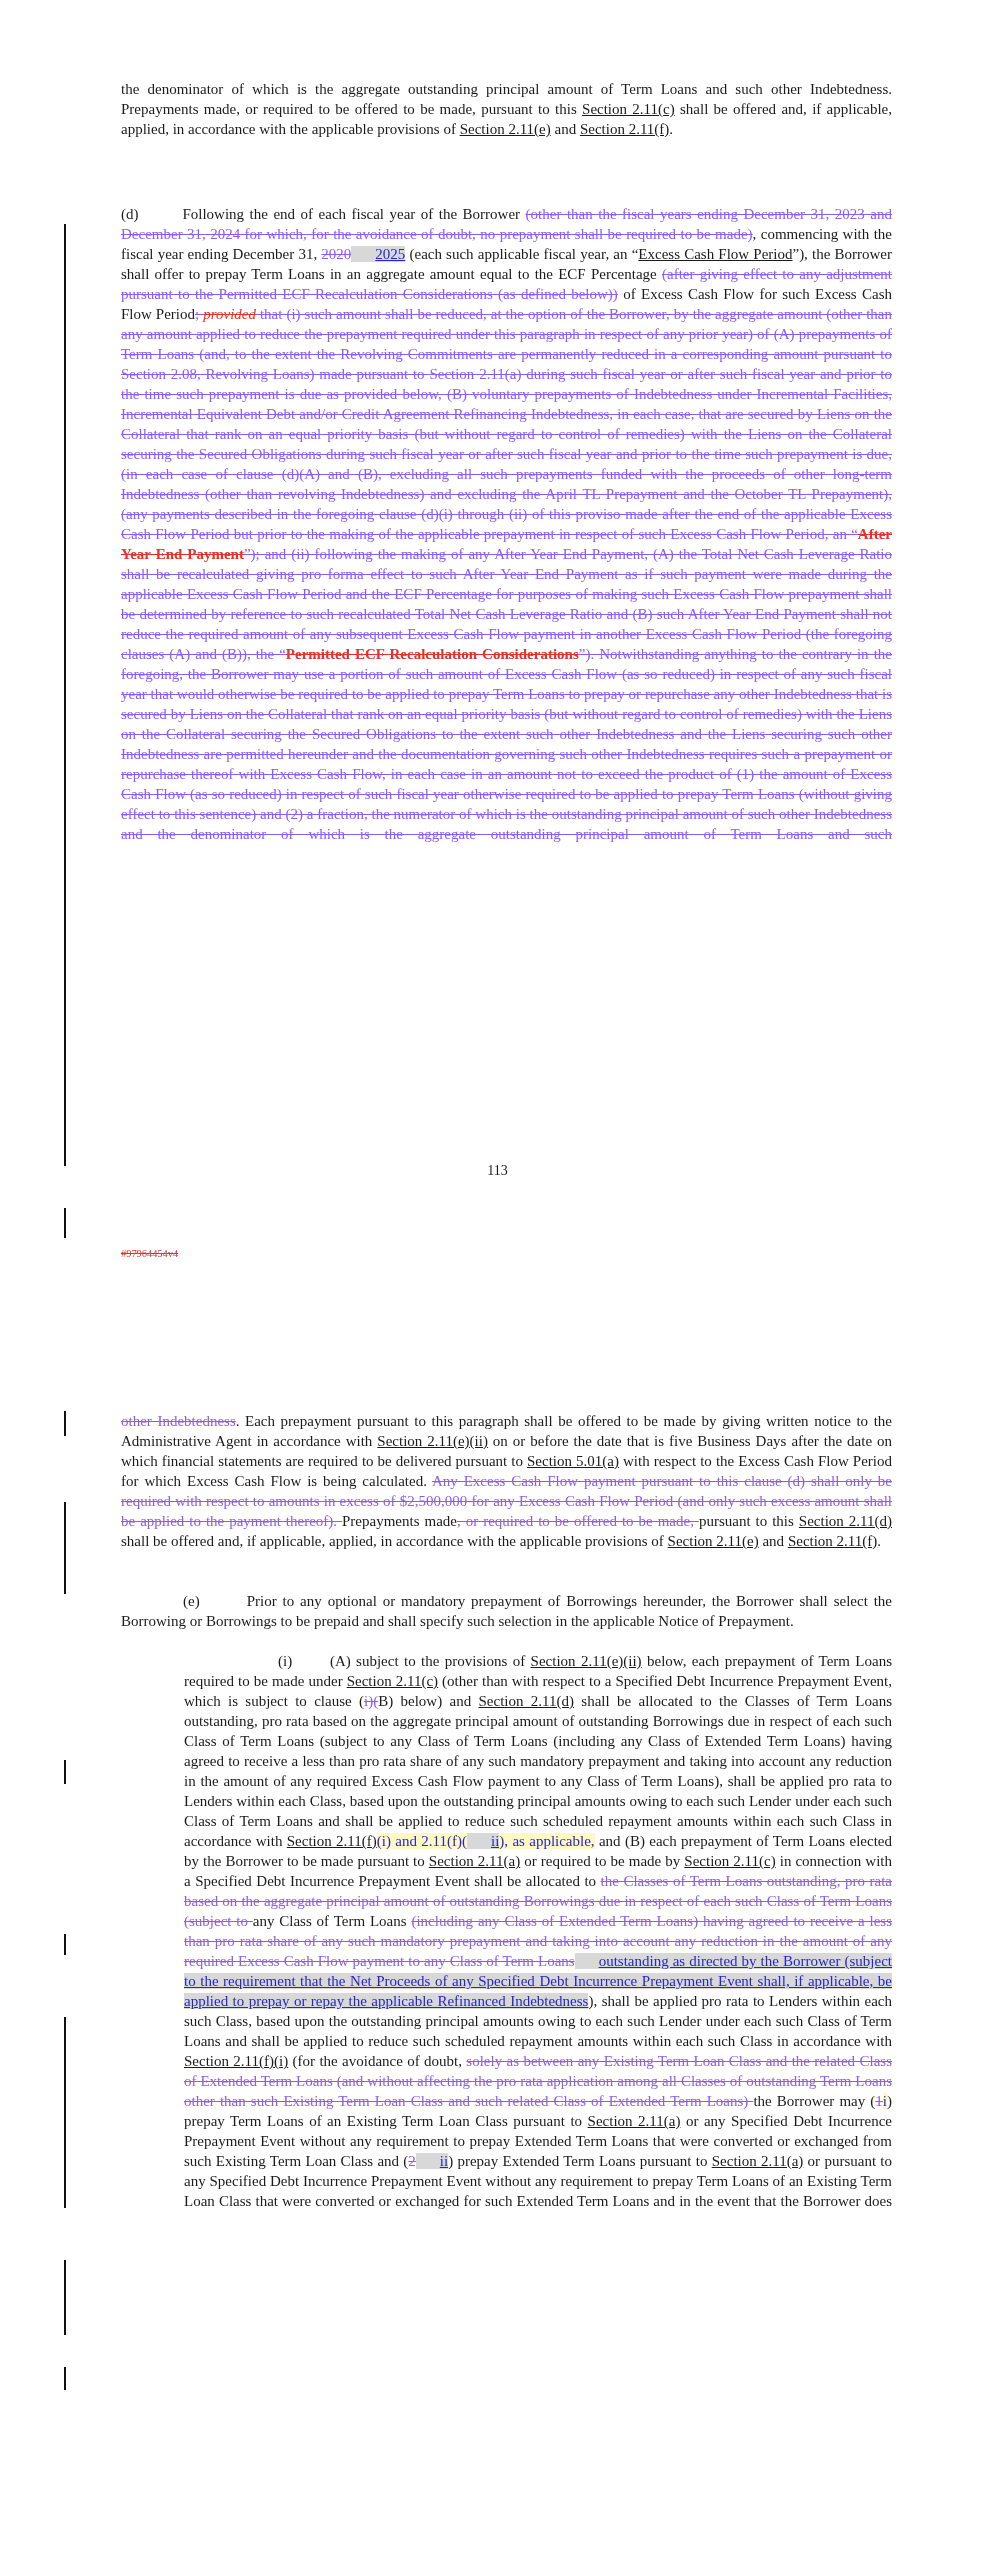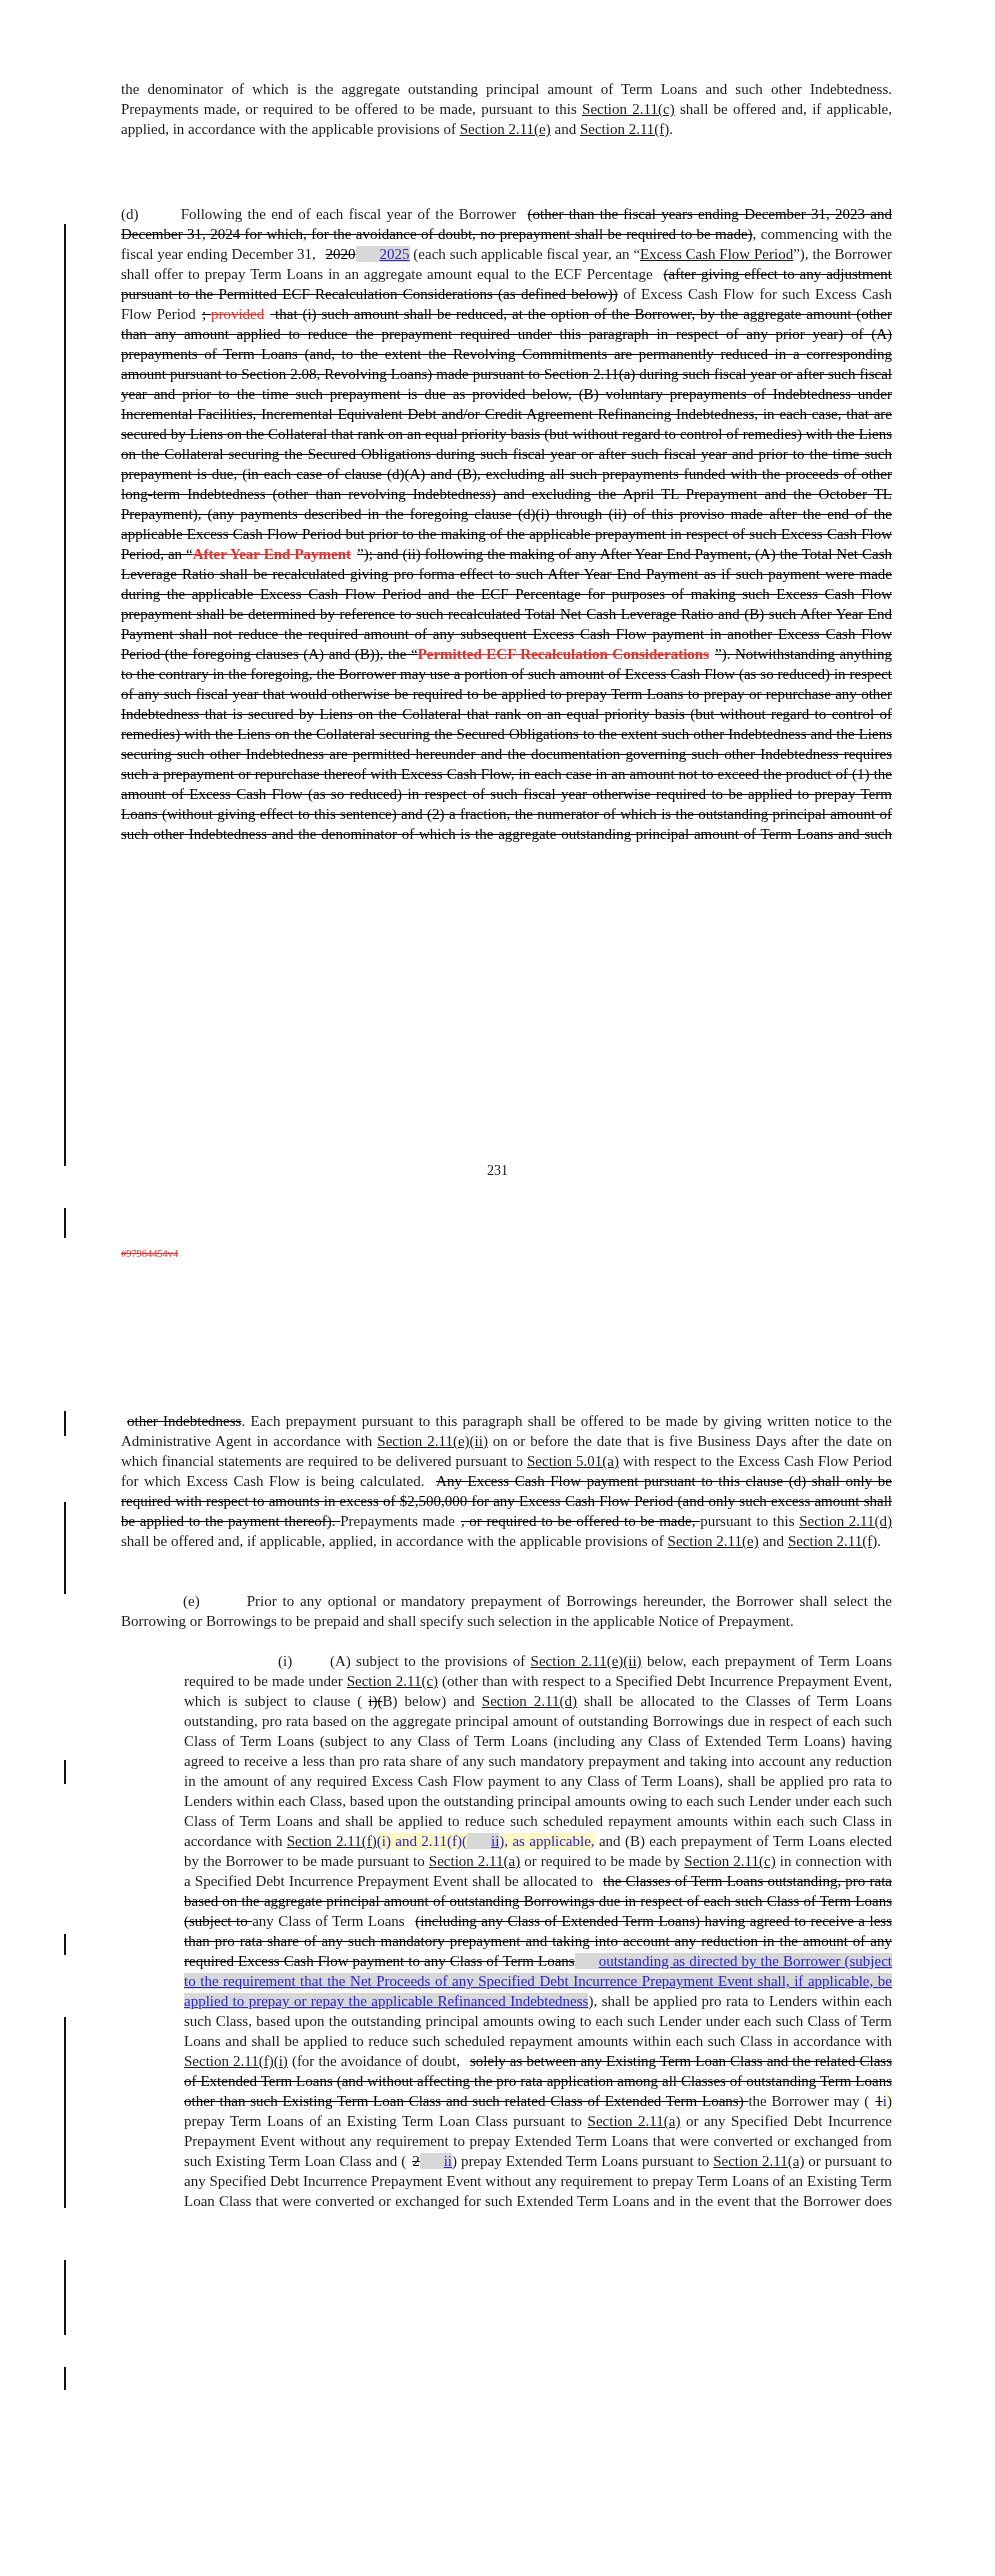--- a/index.html
+++ b/index.html
@@ -13,23 +13,23 @@
   .para{margin:0;padding:0;}
   .indent-first{text-indent:62px;}
   .cont-page{text-align-last:justify;}
   .gap-xl{margin-top:65px;}
   .gap-md{margin-top:40px;}
   .gap-sm{margin-top:20px;}
   .sub-block{margin-left:63px;text-indent:94px;}
   
   .rn-n{}
   .rn-u{text-decoration:underline;}
-  .rn-r{color:#000000;text-decoration:line-through;margin-left:6px;}
+  .rn-r{color:#8b5cf6;text-decoration:line-through;}
   .rn-rb{color:#e03330;text-decoration:line-through;font-weight:bold;}
-  .rn-ri{color:#e03330;text-decoration:line-through;}
+  .rn-ri{color:#e03330;text-decoration:line-through;font-style:italic;}
   .rn-b{color:#2626cc;background:#fef9c3;}
   .rn-bu{color:#2626cc;background:#d8d8d8;text-decoration:underline;padding-left:24px;}
   .page-number{position:absolute;left:0;width:995px;text-align:center;font-size:14px;}
   .page-1 .page-number{top:1163px;}
   .page-2 .page-number{top:1144px;}
   .footer{position:absolute;left:121px;font-size:10.4px;line-height:16px;color:#e03330;}
   .footer .footer-line{text-decoration:line-through;margin-top:40px;}
   .page-1 .footer{top:1206px;}
   .page-2 .footer{top:1186px;}
   .cbar{position:absolute;left:64px;width:1.9px;background:#111111;}
@@ -37,21 +37,21 @@
 </head>
 <body>
 
 <div class="canvas">
 
   <div class="page page-1">
     <div class="body-text" style="top:79px;">
       <p class="para"><span class="rn-n">the denominator of which is the aggregate outstanding principal amount of Term Loans and such other Indebtedness.  Prepayments made, or required to be offered to be made, pursuant to this </span><span class="rn-u">Section 2.11(c)</span><span class="rn-n"> shall be offered and, if applicable, applied, in accordance with the applicable provisions of </span><span class="rn-u">Section 2.11(e)</span><span class="rn-n"> and </span><span class="rn-u">Section 2.11(f)</span><span class="rn-n">.</span></p>
       <p class="para gap-xl cont-page"><span class="rn-n">(d)&nbsp;&nbsp;&nbsp;&nbsp;&nbsp;&nbsp;&nbsp;&nbsp;Following the end of each fiscal year of the Borrower </span><span class="rn-r">(other than the fiscal years ending December 31, 2023 and December 31, 2024 for which, for the avoidance of doubt, no prepayment shall be required to be made)</span><span class="rn-n">, commencing with the fiscal year ending December 31, </span><span class="rn-r">2020</span><span class="rn-bu">2025</span><span class="rn-n"> (each such applicable fiscal year, an “</span><span class="rn-u">Excess Cash Flow Period</span><span class="rn-n">”), the Borrower shall offer to prepay Term Loans in an aggregate amount equal to the ECF Percentage </span><span class="rn-r">(after giving effect to any adjustment pursuant to the Permitted ECF Recalculation Considerations (as defined below))</span><span class="rn-n"> of Excess Cash Flow for such Excess Cash Flow Period</span><span class="rn-r">; </span><span class="rn-ri">provided</span><span class="rn-r"> that (i) such amount shall be reduced, at the option of the Borrower, by the aggregate amount (other than any amount applied to reduce the prepayment required under this paragraph in respect of any prior year) of (A) prepayments of Term Loans (and, to the extent the Revolving Commitments are permanently reduced in a corresponding amount pursuant to Section 2.08, Revolving Loans) made pursuant to Section 2.11(a) during such fiscal year or after such fiscal year and prior to the time such prepayment is due as provided below, (B) voluntary prepayments of Indebtedness under Incremental Facilities, Incremental Equivalent Debt and/or Credit Agreement Refinancing Indebtedness, in each case, that are secured by Liens on the Collateral that rank on an equal priority basis (but without regard to control of remedies) with the Liens on the Collateral securing the Secured Obligations during such fiscal year or after such fiscal year and prior to the time such prepayment is due, (in each case of clause (d)(A) and (B), excluding all such prepayments funded with the proceeds of other long-term Indebtedness (other than revolving Indebtedness) and excluding the April TL Prepayment and the October TL Prepayment), (any payments described in the foregoing clause (d)(i) through (ii) of this proviso made after the end of the applicable Excess Cash Flow Period but prior to the making of the applicable prepayment in respect of such Excess Cash Flow Period, an “</span><span class="rn-rb">After Year End Payment</span><span class="rn-r">”); and (ii) following the making of any After Year End Payment, (A) the Total Net Cash Leverage Ratio shall be recalculated giving pro forma effect to such After Year End Payment as if such payment were made during the applicable Excess Cash Flow Period and the ECF Percentage for purposes of making such Excess Cash Flow prepayment shall be determined by reference to such recalculated Total Net Cash Leverage Ratio and (B) such After Year End Payment shall not reduce the required amount of any subsequent Excess Cash Flow payment in another Excess Cash Flow Period (the foregoing clauses (A) and (B)), the “</span><span class="rn-rb">Permitted ECF Recalculation Considerations</span><span class="rn-r">”). Notwithstanding anything to the contrary in the foregoing, the Borrower may use a portion of such amount of Excess Cash Flow (as so reduced) in respect of any such fiscal year that would otherwise be required to be applied to prepay Term Loans to prepay or repurchase any other Indebtedness that is secured by Liens on the Collateral that rank on an equal priority basis (but without regard to control of remedies) with the Liens on the Collateral securing the Secured Obligations to the extent such other Indebtedness and the Liens securing such other Indebtedness are permitted hereunder and the documentation governing such other Indebtedness requires such a prepayment or repurchase thereof with Excess Cash Flow, in each case in an amount not to exceed the product of (1) the amount of Excess Cash Flow (as so reduced) in respect of such fiscal year otherwise required to be applied to prepay Term Loans (without giving effect to this sentence) and (2) a fraction, the numerator of which is the outstanding principal amount of such other Indebtedness and the denominator of which is the aggregate outstanding principal amount of Term Loans and such</span></p>
     </div>
-    <div class="page-number">231</div>
+    <div class="page-number">113</div>
     <div class="footer">
       <div class="footer-line">#97964454v4</div>
       <div class="footer-line">#97964454v11</div>
     </div>
     <div class="cbar" style="top:224px;height:942px;"></div>
     <div class="cbar" style="top:1208px;height:30px;"></div>
   </div>
 
   <div class="page page-2">
     <div class="body-text" style="top:123px;">

